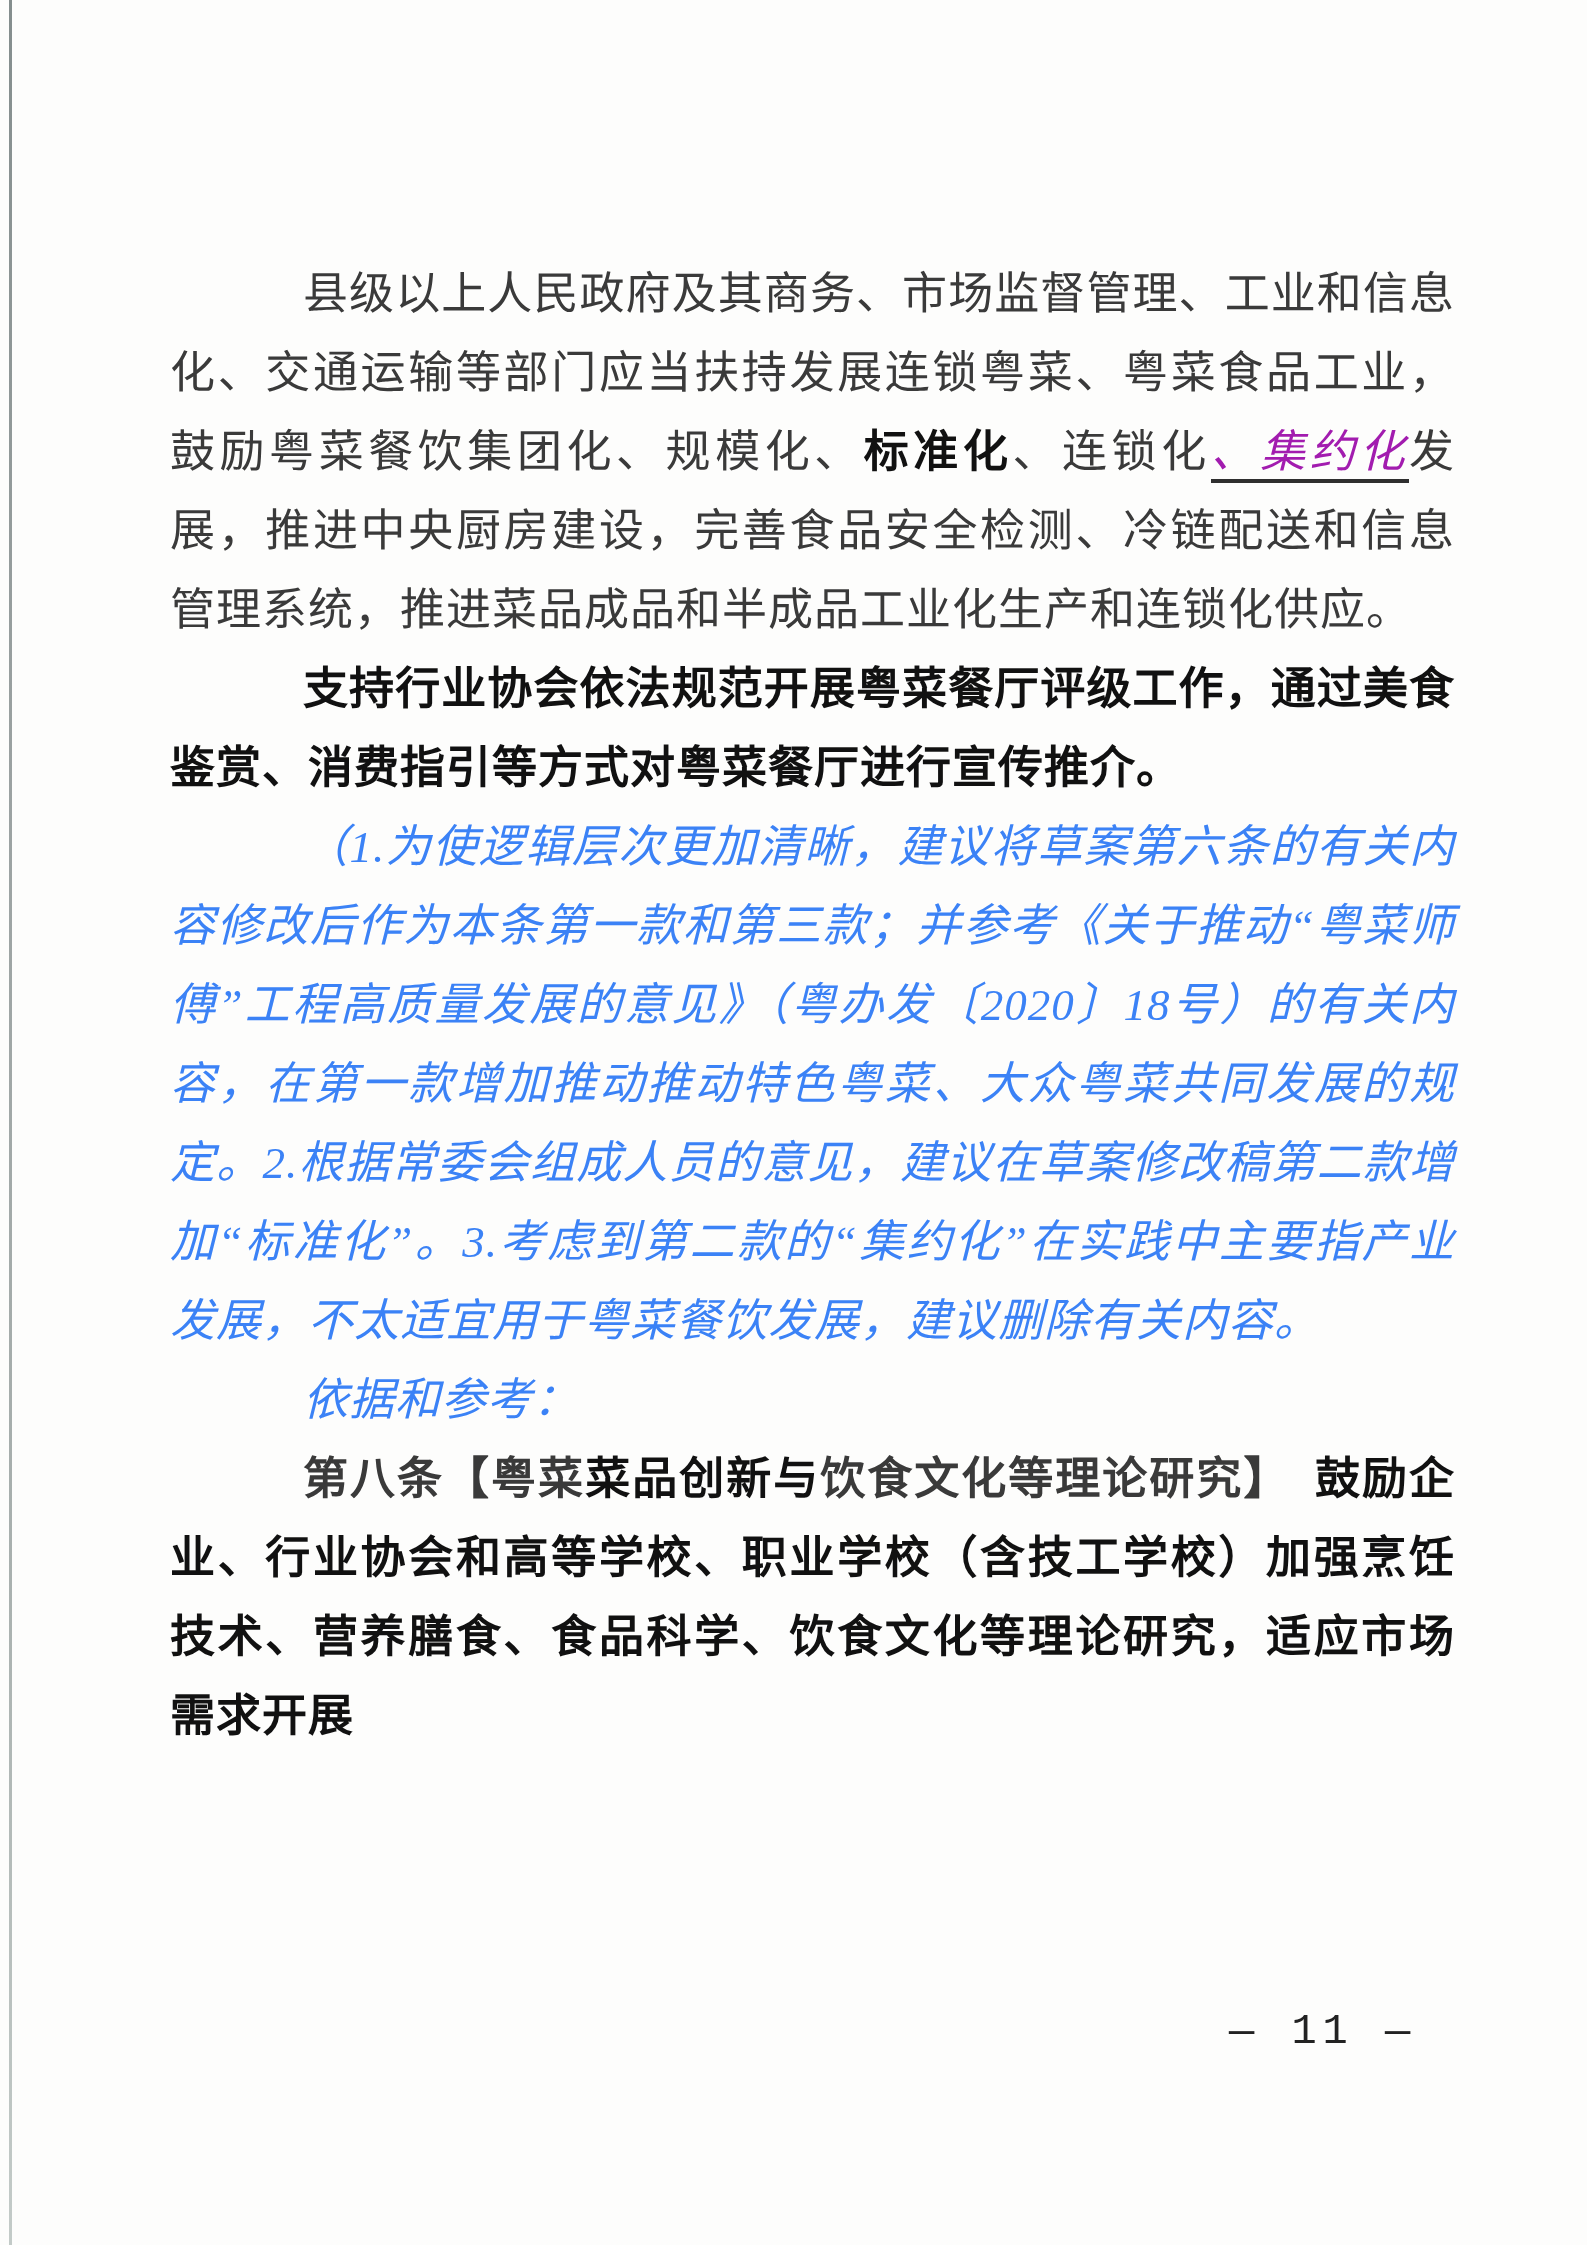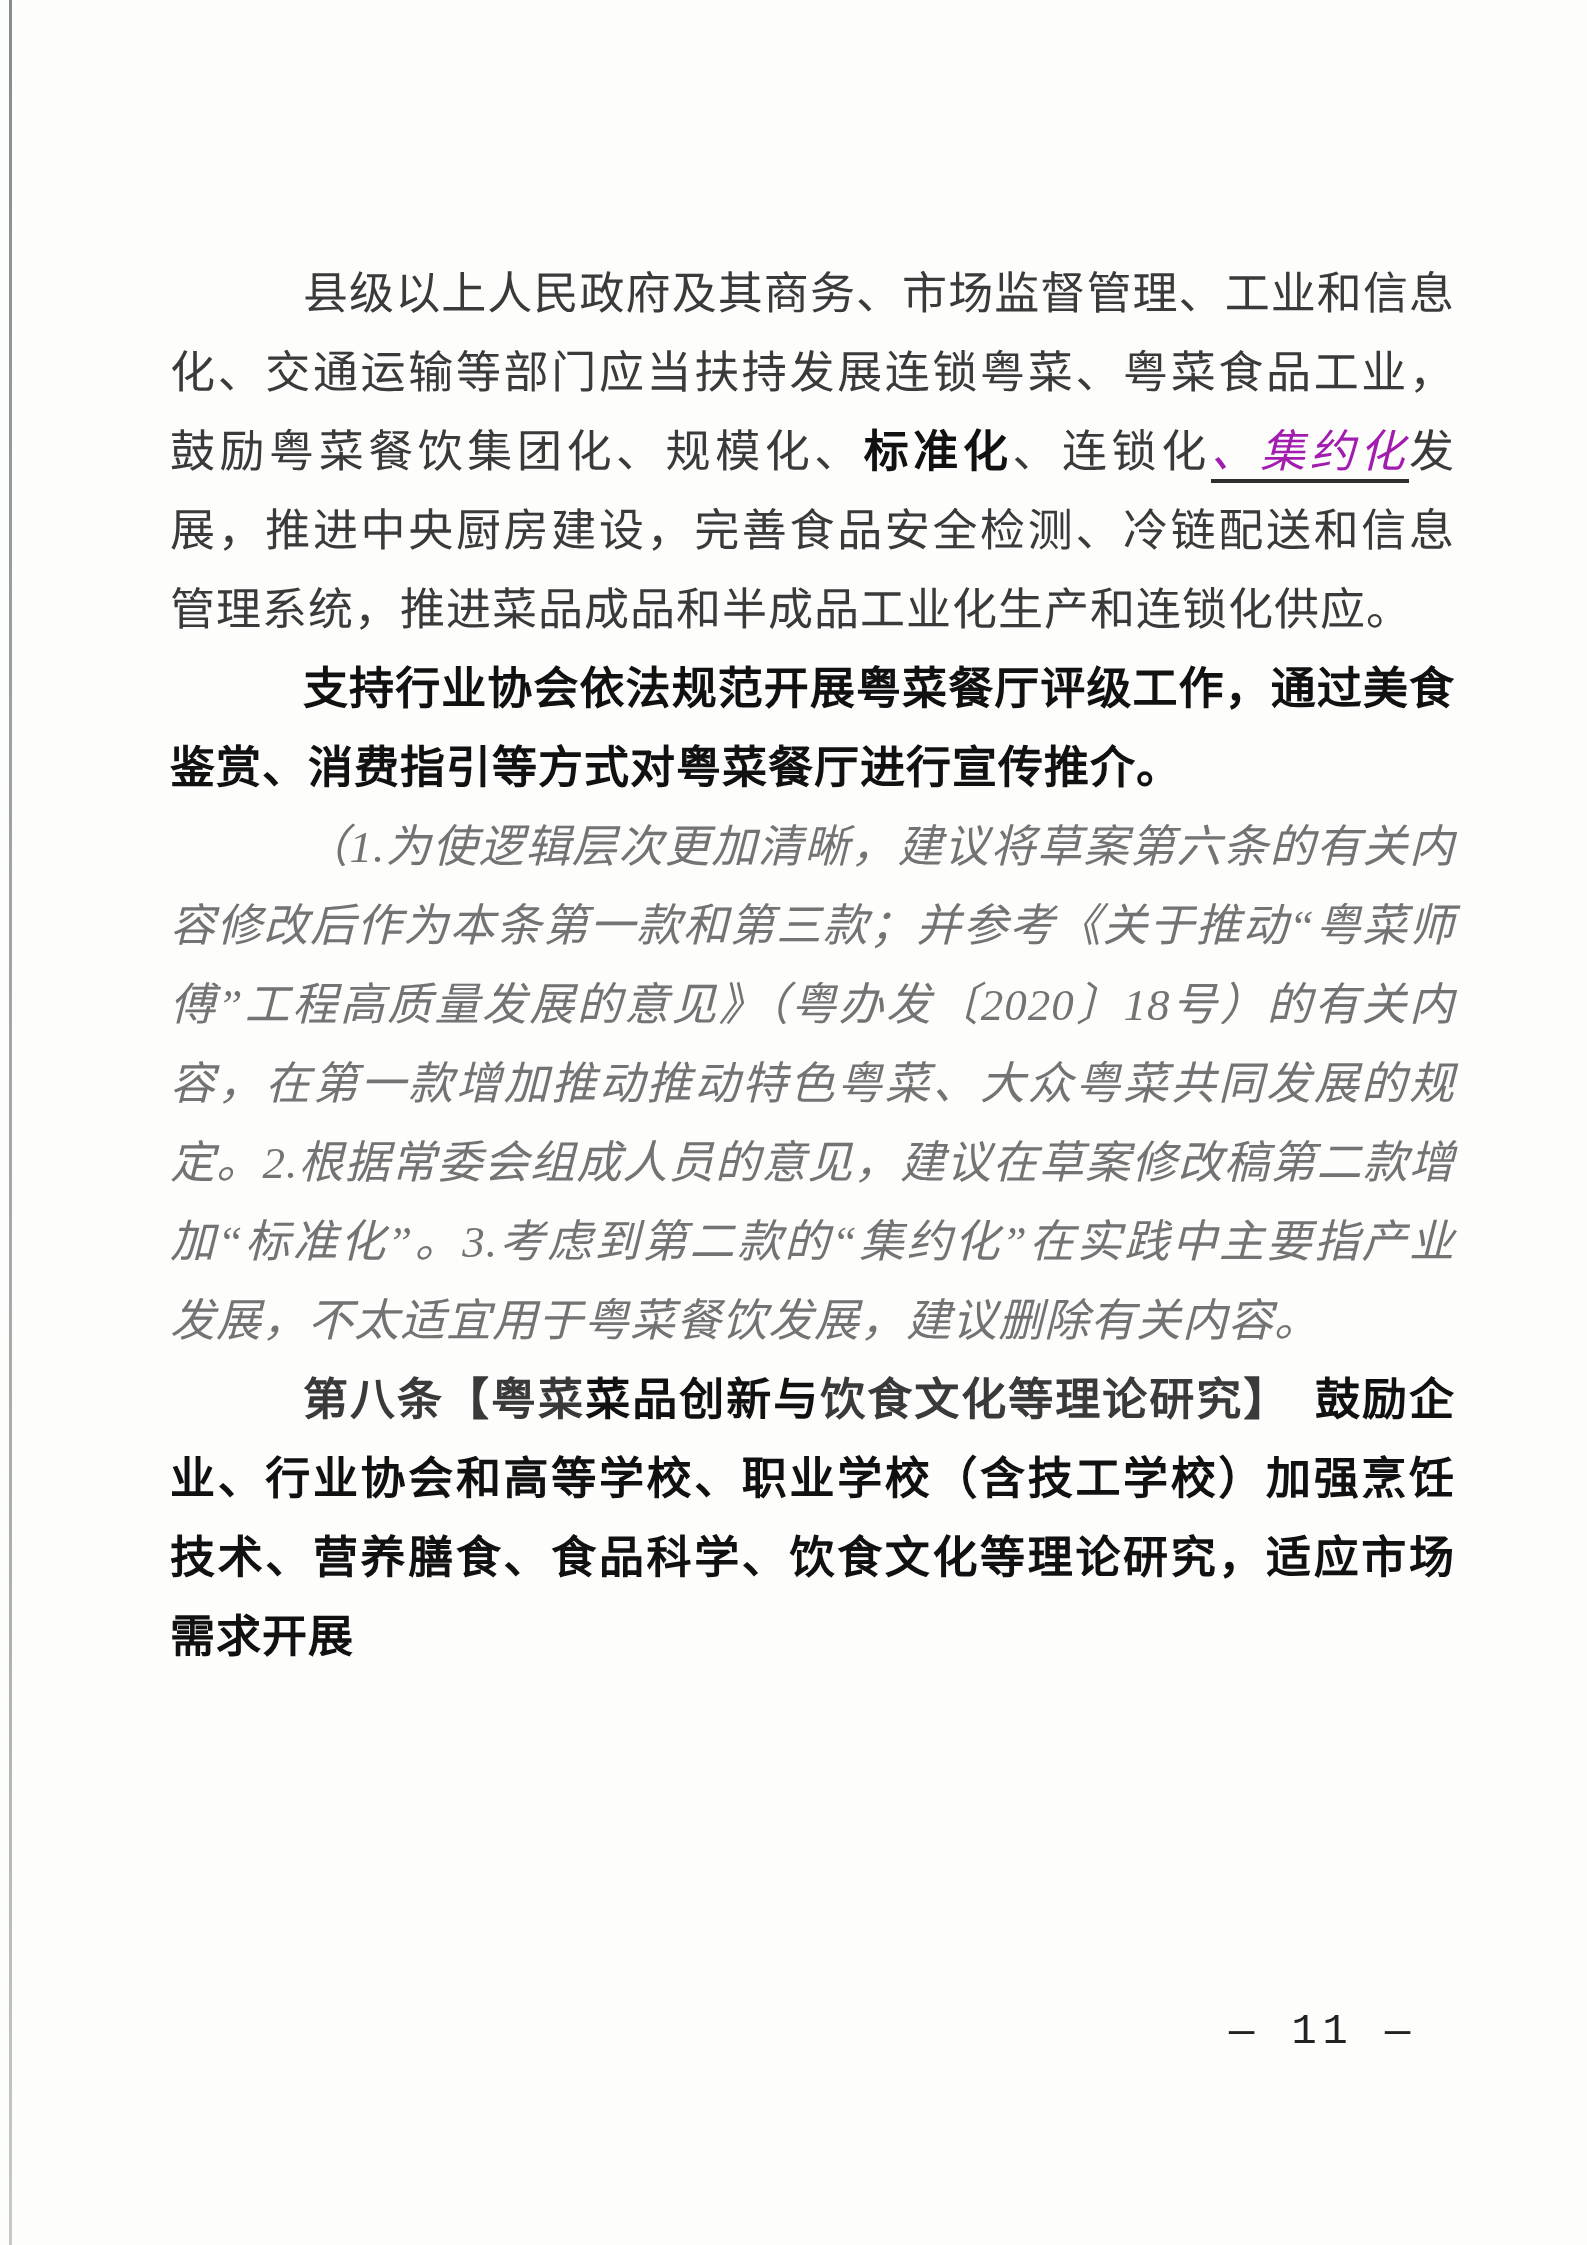--- a/index.html
+++ b/index.html
@@ -45,21 +45,21 @@
     color: #3a3a3a;
   }
   .boldpara, .bold-inline {
     font-family: Liberation Serif, serif;
     font-weight: 700;
     color: #111111;
   }
   .kai {
     font-family: "Liberation Serif", "DejaVu Serif", serif;
     font-style: italic;
-    color: #737373;
+    color: #3b82f6;
   }
   .underline-insert {
     font-style: italic;
     border-bottom: 4px solid #2f2f2f;
     padding-bottom: 2px;
     color: #a21caf;
   }
   .heading-bracket {
     font-weight: 700;
   }
@@ -82,20 +82,21 @@
   <div class="scan-line"></div>
 
   <div class="content">
 
     <p class="para song"><span>县级以上人民政府及其商务、市场监督管理、工业和信息化、交通运输等部门应当扶持发展连锁粤菜、粤菜食品工业，鼓励粤菜餐饮集团化、规模化、</span><span class="bold-inline">标准化</span><span>、连锁化</span><span class="underline-insert">、集约化</span><span>发展，推进中央厨房建设，完善食品安全检测、冷链配送和信息管理系统，推进菜品成品和半成品工业化生产和连锁化供应。</span></p>
 
     <p class="para boldpara"><span>支持行业协会依法规范开展粤菜餐厅评级工作，通过美食鉴赏、消费指引等方式对粤菜餐厅进行宣传推介。</span></p>
 
     <p class="para kai"><span>（1.为使逻辑层次更加清晰，建议将草案第六条的有关内容修改后作为本条第一款和第三款；并参考《关于推动“粤菜师傅”工程高质量发展的意见》（粤办发〔2020〕18号）的有关内容，在第一款增加推动推动特色粤菜、大众粤菜共同发展的规定。2.根据常委会组成人员的意见，建议在草案修改稿第二款增加“标准化”。3.考虑到第二款的“集约化”在实践中主要指产业发展，不太适宜用于粤菜餐饮发展，建议删除有关内容。</span></p>
 
+    <p class="para kai"><span>依据和参考：</span></p>
 
 
     <p class="para song"><span class="heading-bracket">第八条【粤菜</span><span class="bold-inline">菜品创新与</span><span class="heading-bracket">饮食文化等理论研究】　</span><span class="bold-inline">鼓励企业、行业协会和高等学校、职业学校（含技工学校）加强烹饪技术、营养膳食、食品科学、饮食文化等理论研究，适应市场需求开展</span></p>
 
   </div>
 
   <div class="page-number">— 11 —</div>
 
 </div>
 

